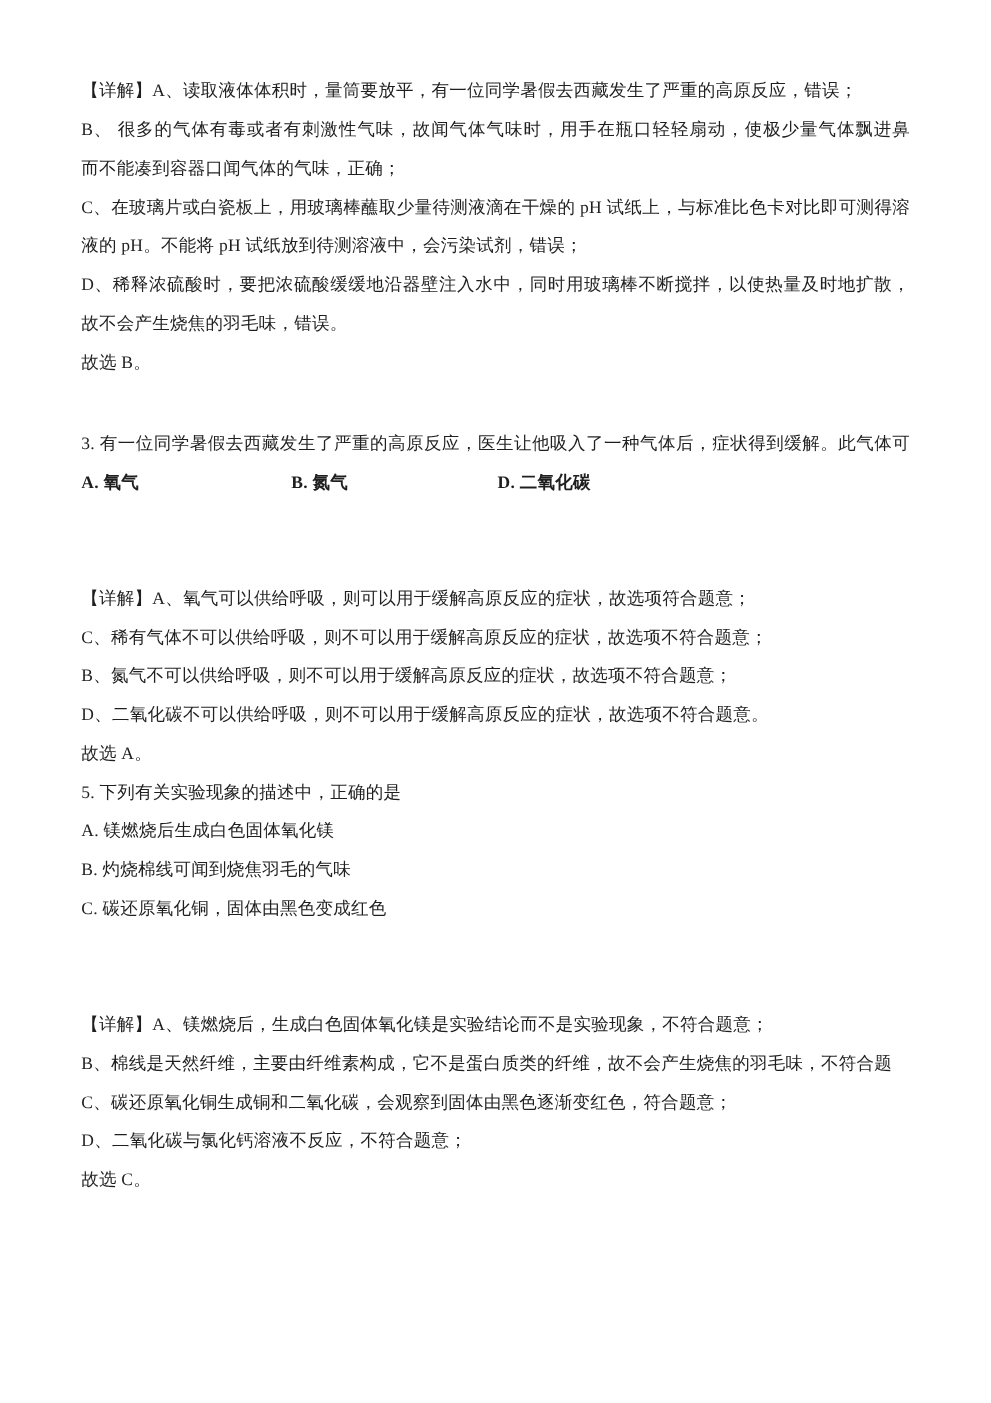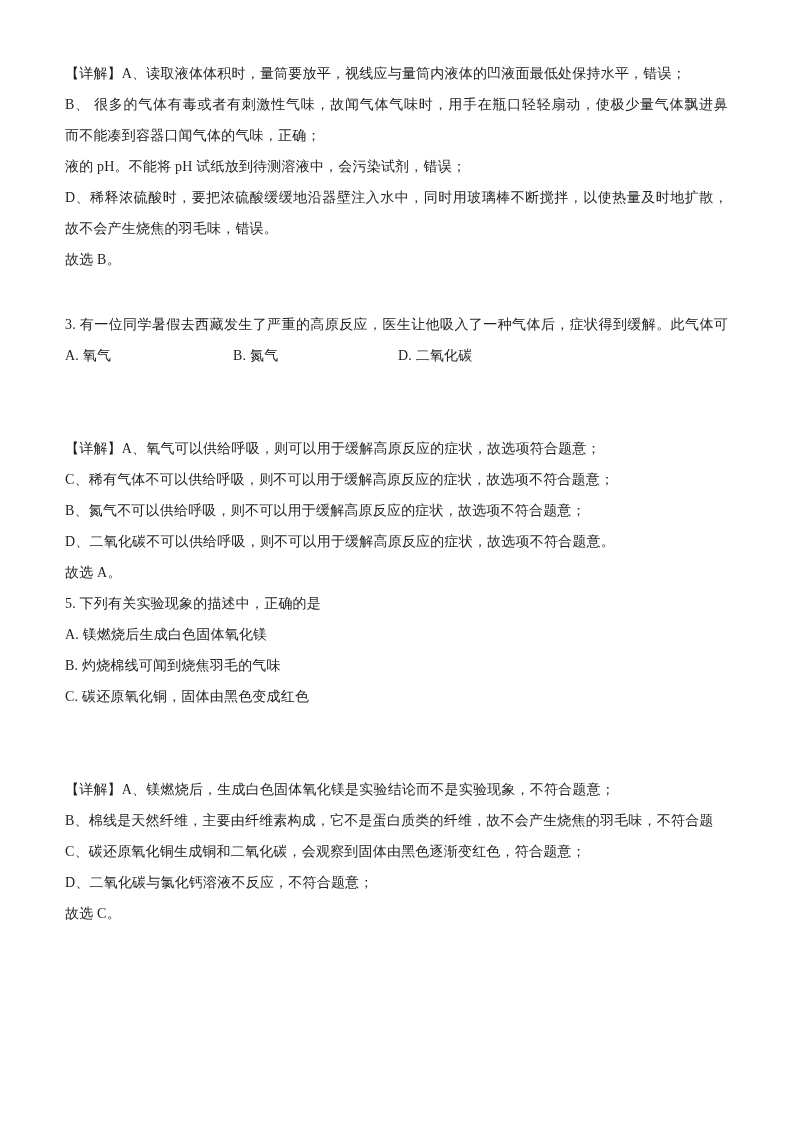--- a/index.html
+++ b/index.html
@@ -33,35 +33,37 @@
   
   .stretch {
     text-align: justify;
     text-align-last: justify;
   }
   .gap {
     height: 34px;
   }
   .opts {
     display: flex;
+    font-weight: bold;
   }
   .opt-a { width: 168px; }
   .opt-b { width: 165px; }
   .opt-c { width: 162px; }
   .opt-d { flex: 1; }
 </style>
 </head>
 <body>
 
 <div class="page">
   <div class="content">
 
-    <div class="ln">【详解】A、读取液体体积时，量筒要放平，视线应与量筒内液体的凹液面最低处保持水平，错误；</div>
+    <div class="ln">【详解】A、读取液体体积时，量筒要放平，有一位同学暑假去西藏发生了严重的高原反应，错误；</div>
     <div class="ln stretch">B、 很多的气体有毒或者有刺激性气味，故闻气体气味时，用手在瓶口轻轻扇动，使极少量气体飘进鼻孔，</div>
     <div class="ln">而不能凑到容器口闻气体的气味，正确；</div>
+    <div class="ln stretch">C、在玻璃片或白瓷板上，用玻璃棒蘸取少量待测液滴在干燥的 pH 试纸上，与标准比色卡对比即可测得溶</div>
     <div class="ln">液的 pH。不能将 pH 试纸放到待测溶液中，会污染试剂，错误；</div>
     <div class="ln stretch">D、稀释浓硫酸时，要把浓硫酸缓缓地沿器壁注入水中，同时用玻璃棒不断搅拌，以使热量及时地扩散，一</div>
     <div class="ln">故不会产生烧焦的羽毛味，错误。</div>
     <div class="ln">故选 B。</div>
 
     <div class="gap"></div>
 
     <div class="ln stretch">3. 有一位同学暑假去西藏发生了严重的高原反应，医生让他吸入了一种气体后，症状得到缓解。此气体可</div>
 
     <div class="ln opts">

